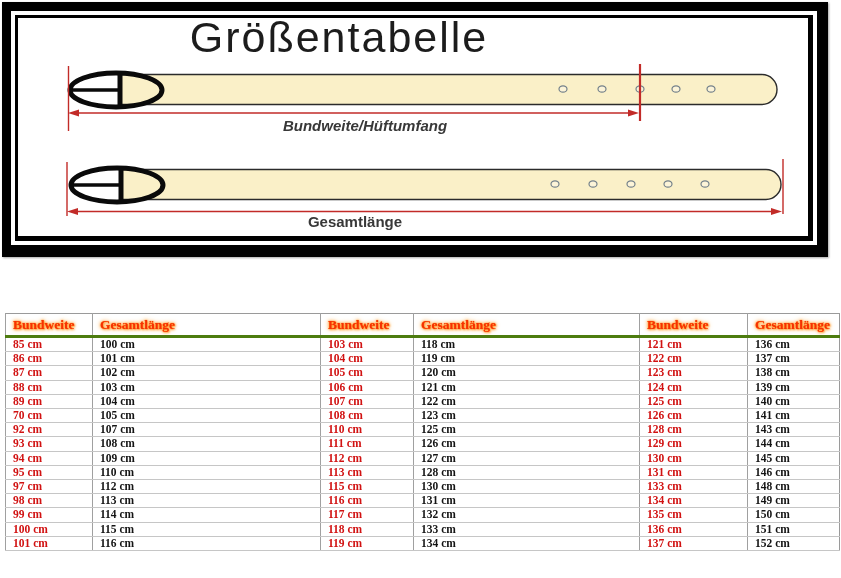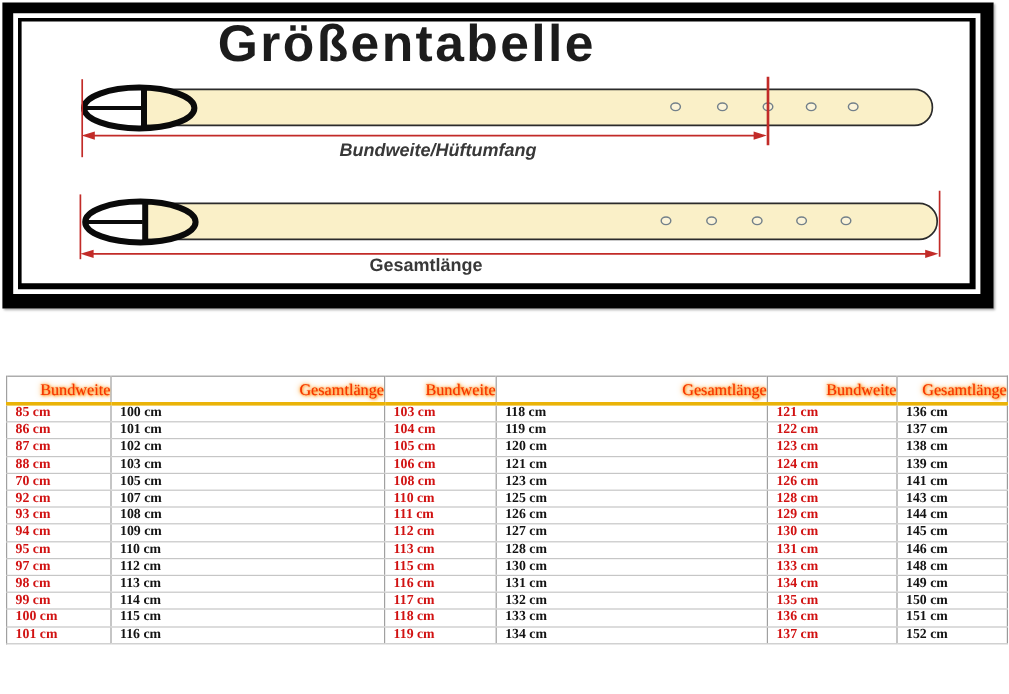--- a/index.html
+++ b/index.html
@@ -8,21 +8,21 @@
 
   
   .frame-outer{position:absolute;left:2px;top:2px;width:826px;height:255px;
     box-sizing:border-box;background:#fff;
     border:9px solid #000;border-right-width:11px;border-bottom-width:12px;
     padding:4px;box-shadow:1px 1px 2px rgba(0,0,0,.35);}
   .frame-inner{width:100%;height:100%;box-sizing:border-box;
     border:3px solid #000;border-right-width:5px;border-bottom-width:5px;background:#fff;}
 
   .diagram-title{position:absolute;left:15px;width:648px;top:16px;text-align:center;
-    font-size:43px;font-weight:700;letter-spacing:2px;color:#1c1c1c;line-height:1;}
+    font-size:43px;font-weight:400;letter-spacing:2px;color:#1c1c1c;line-height:1;}
 
   .belt-svg{position:absolute;left:0;top:0;width:841px;height:578px;pointer-events:none;}
   .belt-strap{fill:var(--belt-fill);stroke:#2b2b2b;stroke-width:1.4;}
   .buckle-ring{fill:none;stroke:#0a0a0a;stroke-width:5;}
   .buckle-fill{fill:#ffffff;stroke:none;}
   .buckle-bar{stroke:#0a0a0a;stroke-width:3.5;}
   .buckle-prong{stroke:#0a0a0a;stroke-width:5;}
   .belt-hole{fill:#fcf4d8;stroke:#73808a;stroke-width:1.2;}
   .mline{stroke:var(--measure);stroke-width:1.4;}
   .mline-thick{stroke:var(--measure);stroke-width:2.2;}
@@ -30,24 +30,24 @@
 
   .measure-label{position:absolute;font-size:15px;font-weight:bold;color:#383838;
     text-align:center;width:300px;line-height:18px;}
   .label-top{left:215px;top:117px;font-style:italic;}
   .label-bottom{left:205px;top:213px;}
 
   
   .size-table{position:absolute;left:5px;top:313px;width:834px;border-collapse:collapse;
     table-layout:fixed;font-family:"Liberation Serif",serif;background:#fff;
     border:1px solid #9a9a9a;}
-  .size-table th{height:21px;font-size:13.5px;font-weight:normal;text-align:right;
+  .size-table th{height:21px;font-size:13.5px;font-weight:bold;text-align:left;
     padding:0 0 0 7px;color:var(--header-red);
     text-shadow:0 0 1px #ff7a00,0 0 3px var(--header-glow),0 0 5px var(--header-glow),1px 1px 2px var(--header-glow);
-    border-left:1px solid #a0a0a0;border-bottom:3px solid #eab308;white-space:nowrap;overflow:hidden;}
+    border-left:1px solid #a0a0a0;border-bottom:3px solid #4d7c0f;white-space:nowrap;overflow:hidden;}
   .size-table td{height:13.2px;line-height:13.2px;font-size:11.5px;font-weight:bold;
     padding:0 0 0 7px;border-left:1px solid #a0a0a0;border-bottom:1px solid #c6c6c6;
     white-space:nowrap;overflow:hidden;}
   .size-table td.red{color:var(--bund-red);}
   .size-table td.blk{color:var(--ges-black);}
 </style>
 </head>
 <body>
 
 <div class="page">
@@ -145,20 +145,28 @@
         </tr>
         <tr>
           <td class="red">88 cm</td>
           <td class="blk">103 cm</td>
           <td class="red">106 cm</td>
           <td class="blk">121 cm</td>
           <td class="red">124 cm</td>
           <td class="blk">139 cm</td>
         </tr>
         <tr>
+          <td class="red">89 cm</td>
+          <td class="blk">104 cm</td>
+          <td class="red">107 cm</td>
+          <td class="blk">122 cm</td>
+          <td class="red">125 cm</td>
+          <td class="blk">140 cm</td>
+        </tr>
+        <tr>
           <td class="red">70 cm</td>
           <td class="blk">105 cm</td>
           <td class="red">108 cm</td>
           <td class="blk">123 cm</td>
           <td class="red">126 cm</td>
           <td class="blk">141 cm</td>
         </tr>
         <tr>
           <td class="red">92 cm</td>
           <td class="blk">107 cm</td>

